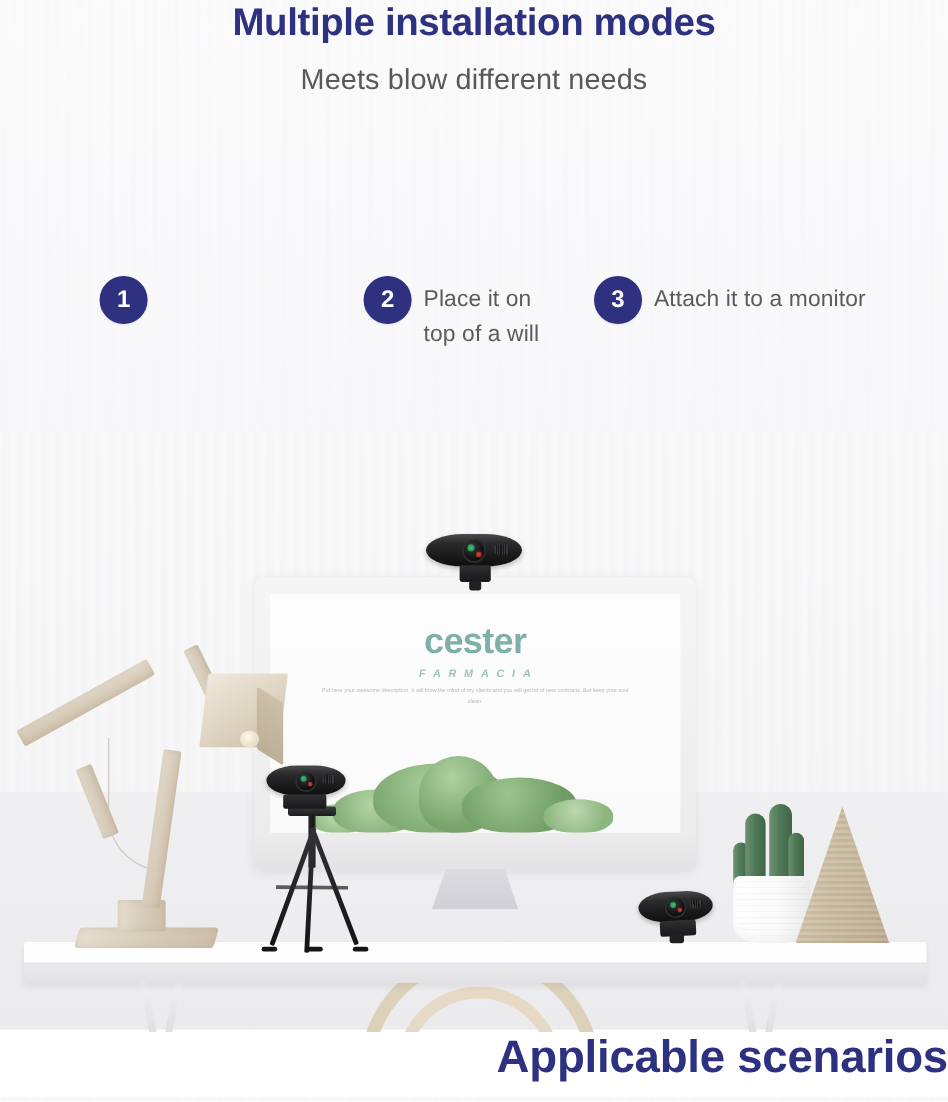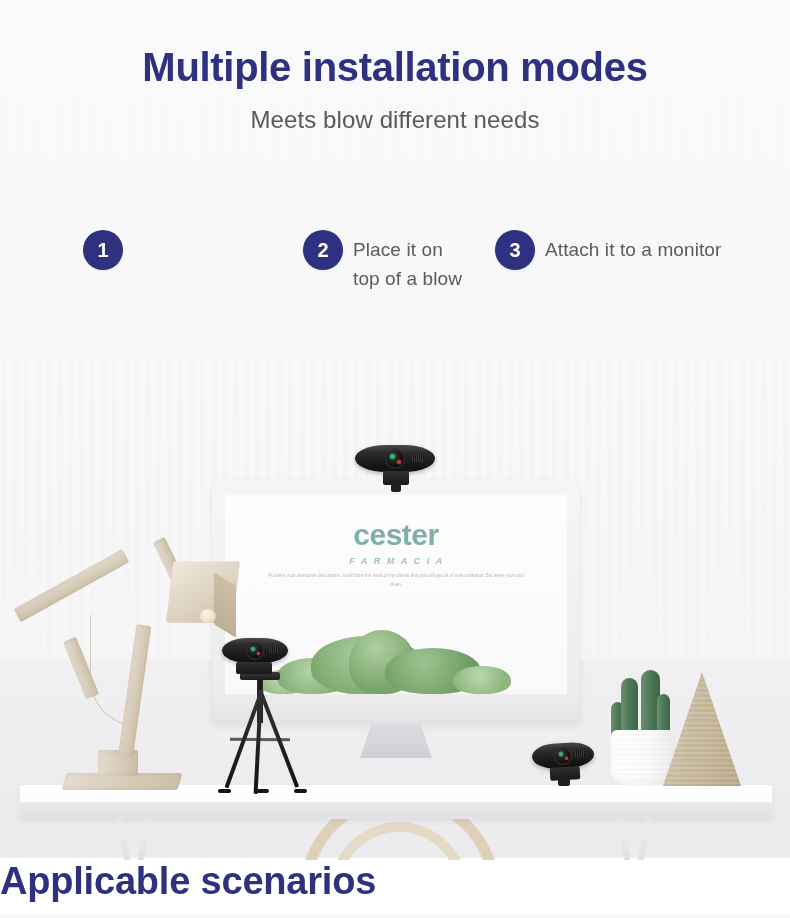--- a/index.html
+++ b/index.html
@@ -34,22 +34,21 @@
 
   
   .header {
     position: absolute;
     top: 0; left: 0; right: 0;
     height: 200px;
     text-align: center;
   }
   .title {
     margin: 0;
-    padding-top: 44px;
-    font-size: 40px;
+    font-size: 32px;
     font-weight: bold;
     letter-spacing: -0.3px;
     color: #2e3180;
     line-height: 1.15;
   }
   .subtitle {
     margin: 0;
     padding-top: 16px;
     font-size: 24px;
     font-weight: normal;
@@ -545,21 +544,21 @@
     clip-path: polygon(50% 0, 100% 100%, 0 100%);
   }
 
   
   .banner {
     position: absolute;
     left: 0; right: 0;
     top: 858px;
     height: 56px;
     background: #ffffff;
-    text-align: left;
+    text-align: right;
   }
   .banner-text {
     margin: 0;
     padding-top: 2px;
     font-size: 38px;
     font-weight: bold;
     color: #2e3180;
     letter-spacing: -0.2px;
   }
 </style>
@@ -574,21 +573,21 @@
   </div>
 
   <div class="steps">
 
     <div class="step step-1">
       <div class="badge">1</div>
     </div>
 
     <div class="step step-2">
       <div class="badge">2</div>
-      <div class="step-text">Place it on top of a blow</div>
+      <div class="step-text">Place it on top of a will</div>
     </div>
 
     <div class="step step-3">
       <div class="badge">3</div>
       <div class="step-text">Attach it to a monitor</div>
     </div>
 
   </div>
 
   <div class="scene">

